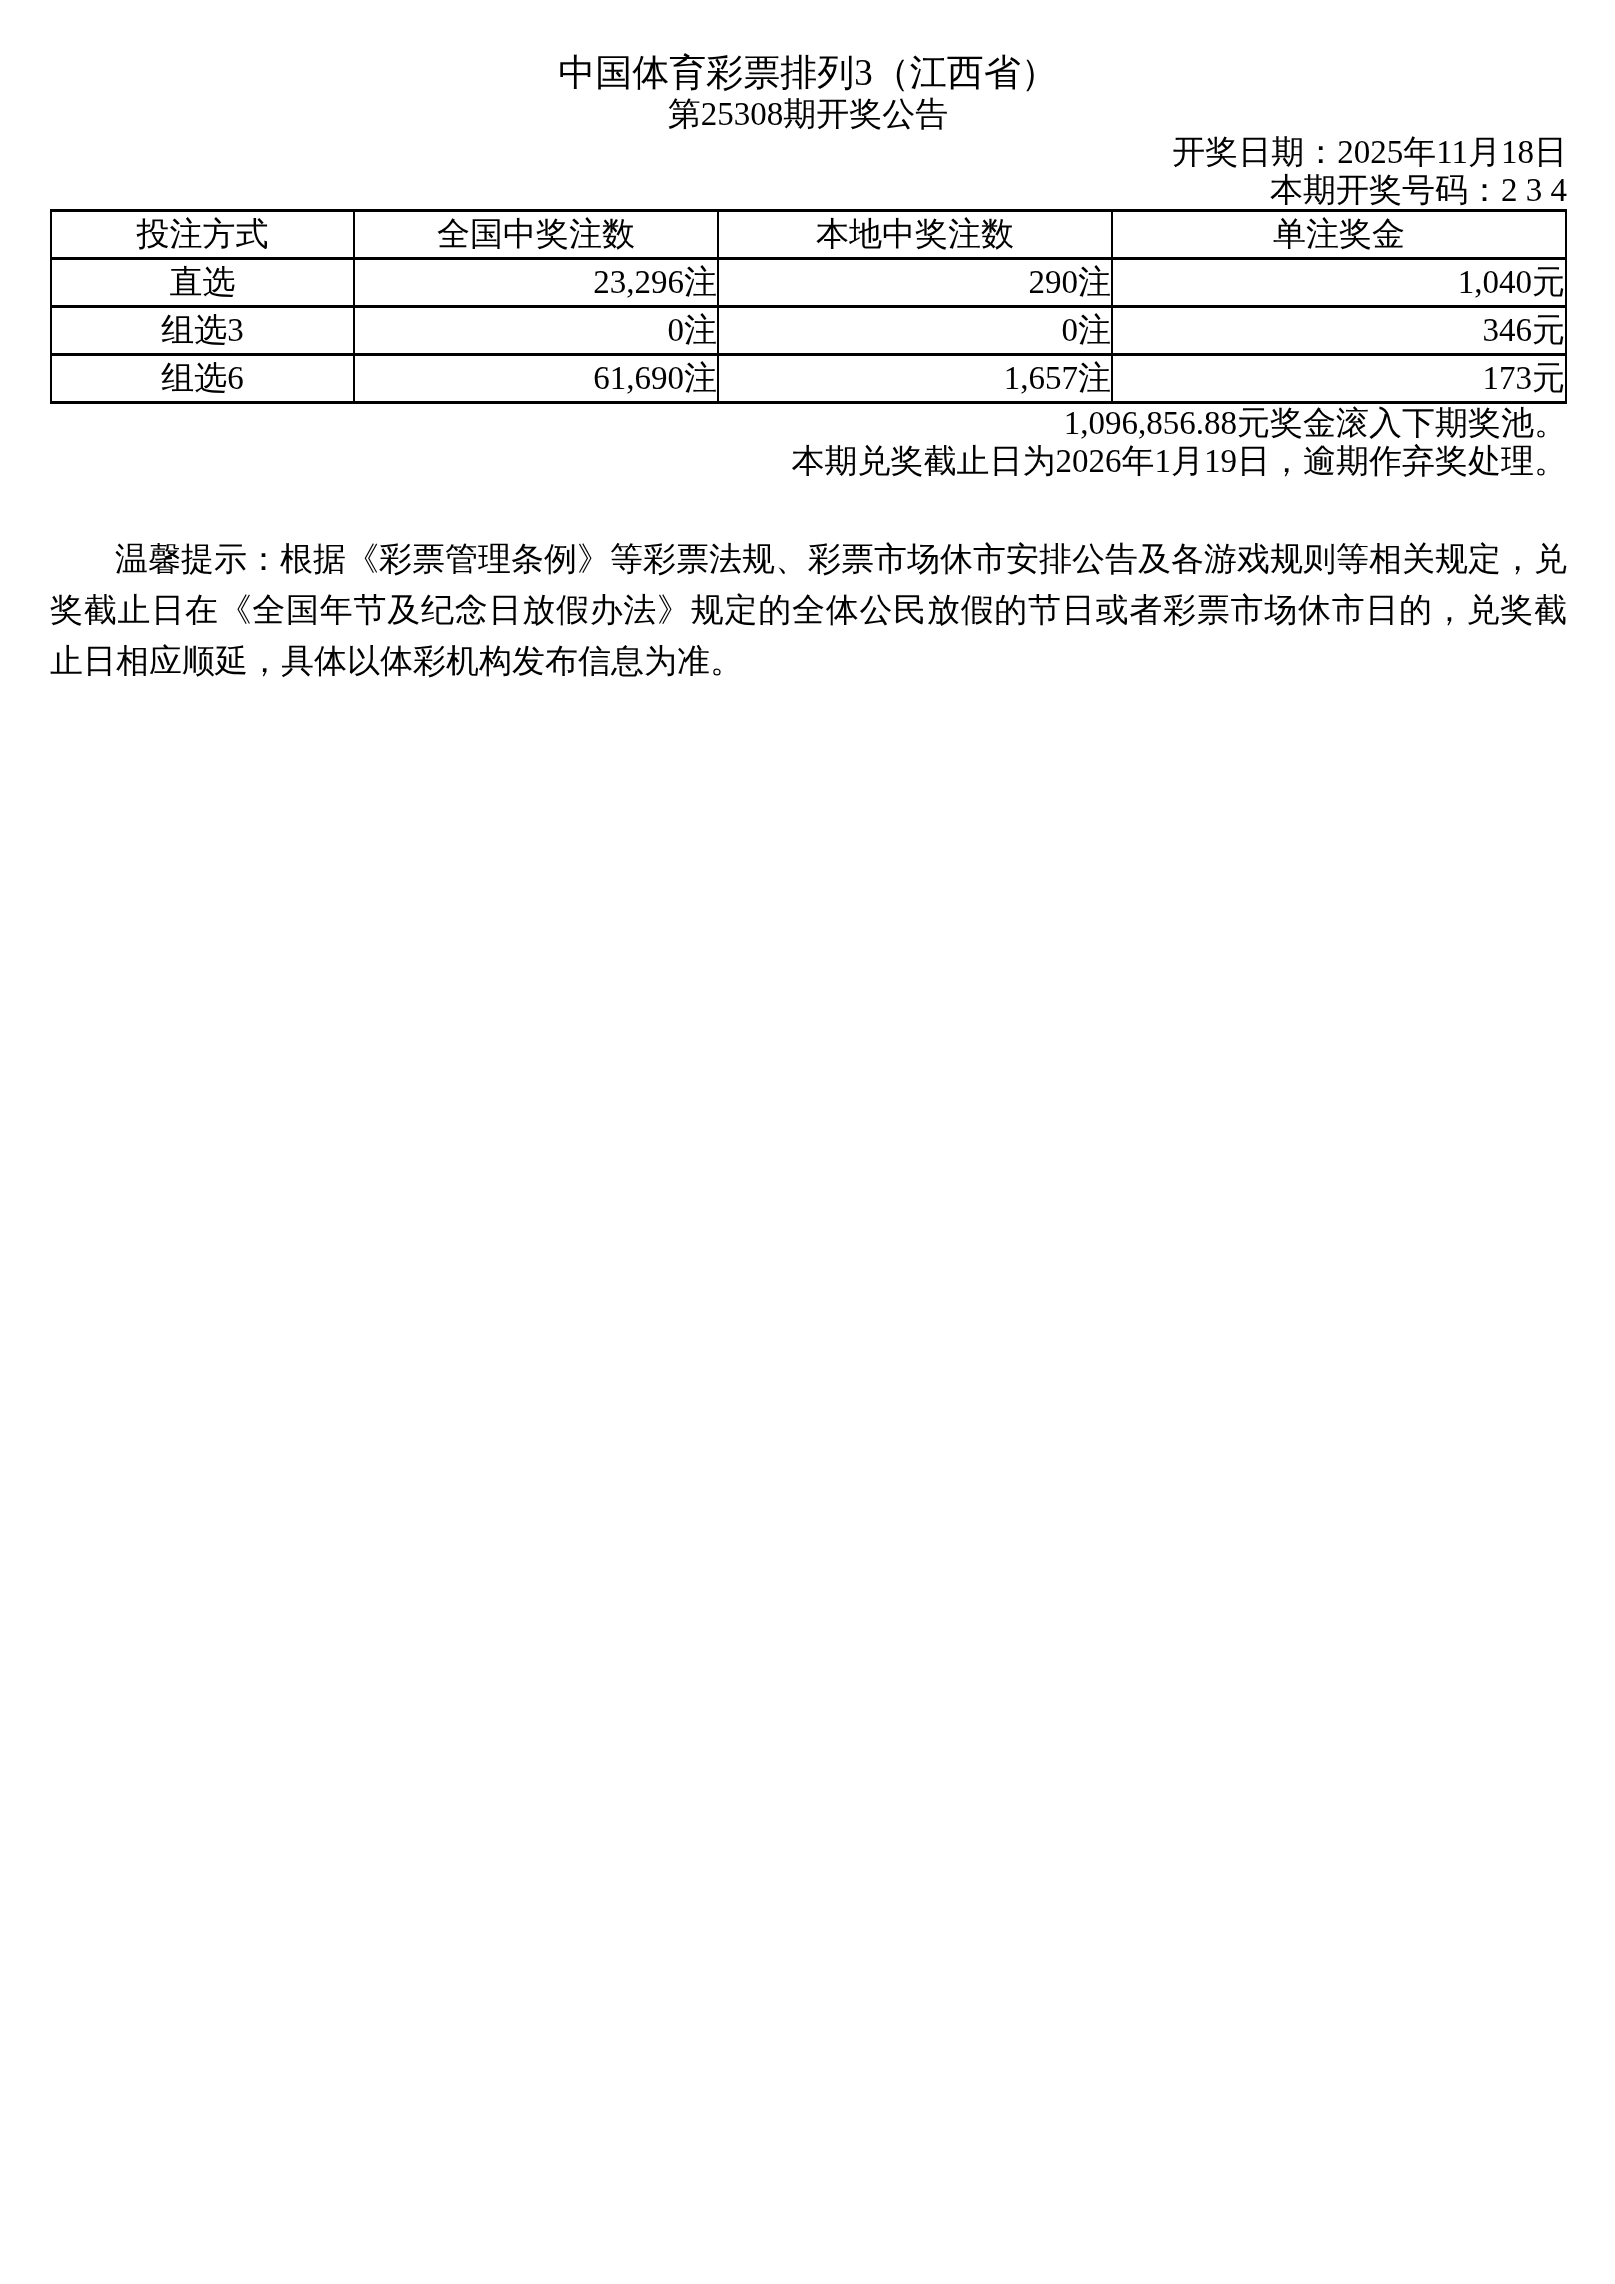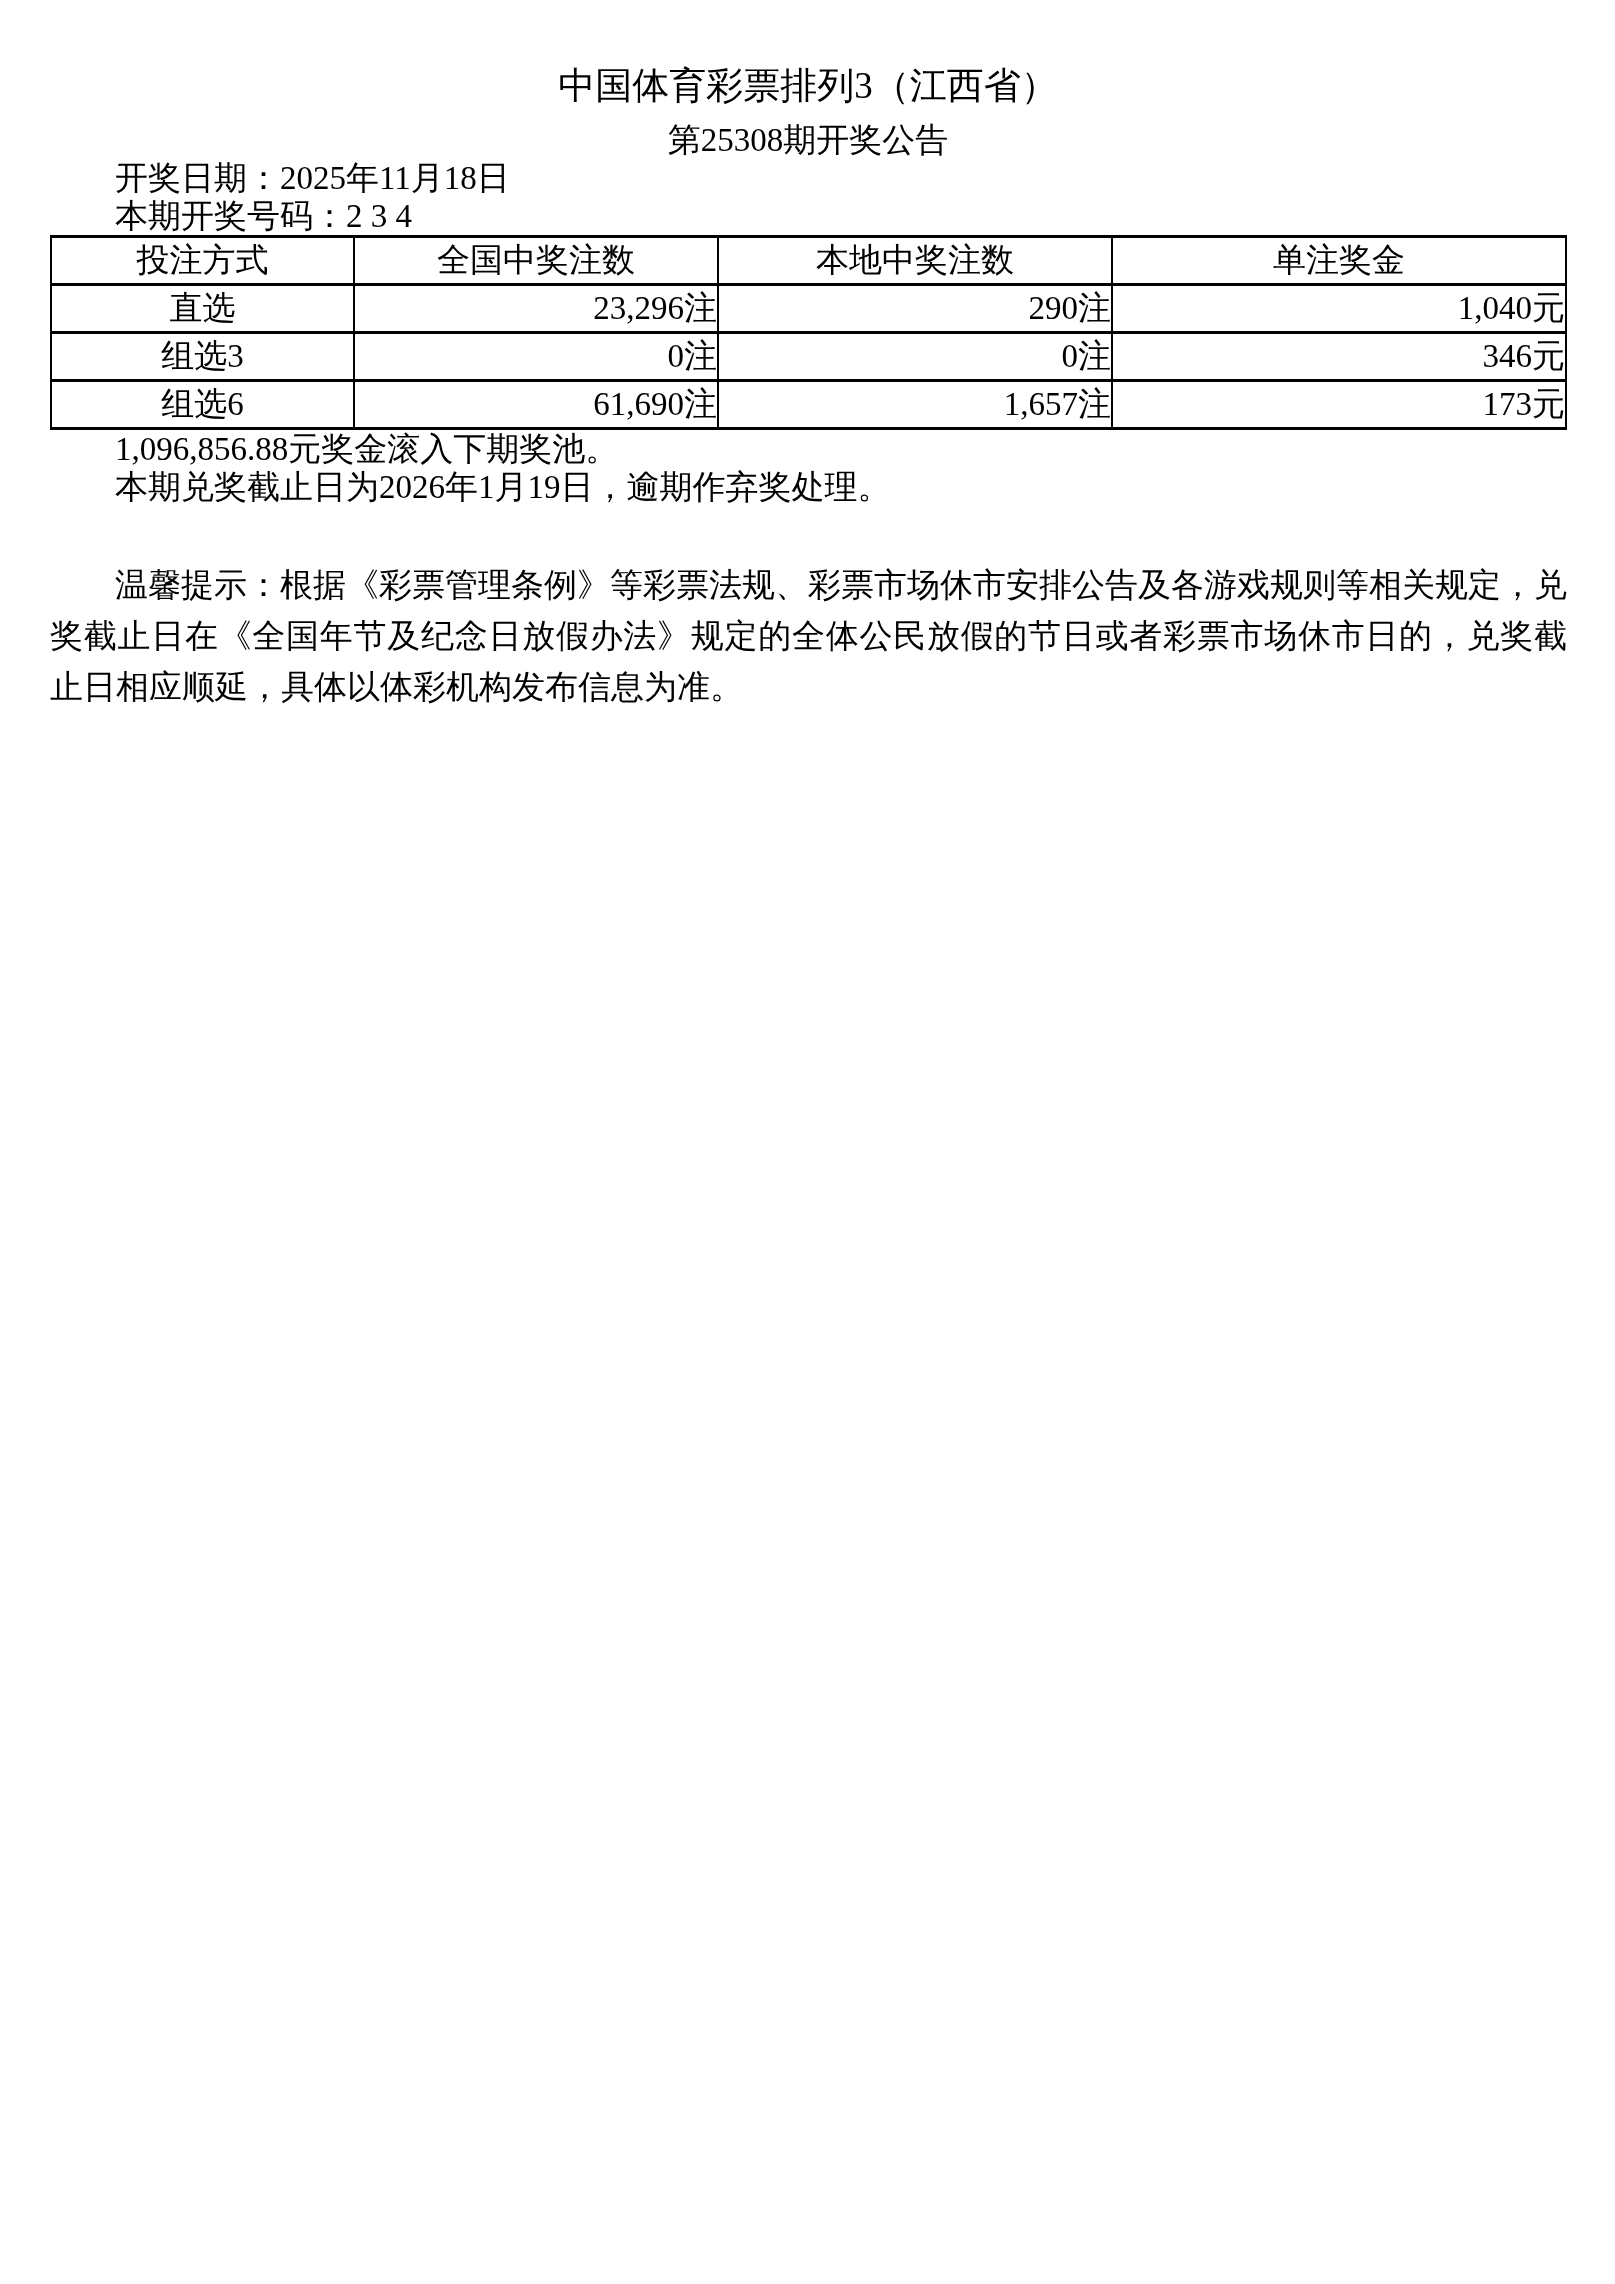--- a/index.html
+++ b/index.html
@@ -19,33 +19,34 @@
   .content {
     margin-left: 50px;
     width: 1517px;
   }
   .title {
     padding-top: 50px;
     font-size: 37px;
     line-height: 39px;
     text-align: center;
     font-weight: normal;
-    margin: 16px;
+    margin: 3px;
   }
   .subtitle {
     font-size: 33px;
     line-height: 38px;
     text-align: center;
   }
   p.line {
     margin: 0;
     font-size: 33px;
     line-height: 38px;
     text-indent: 65px;
     white-space: nowrap;
+    text-align: right;
   }
   .p1 { margin-top: 89px; }
   .p2 { margin-top: 42px; }
   .p3 { margin-top: 39px; }
   table.prize {
     border-collapse: collapse;
     width: 1515px;
     table-layout: fixed;
   }
   table.prize th, table.prize td {

